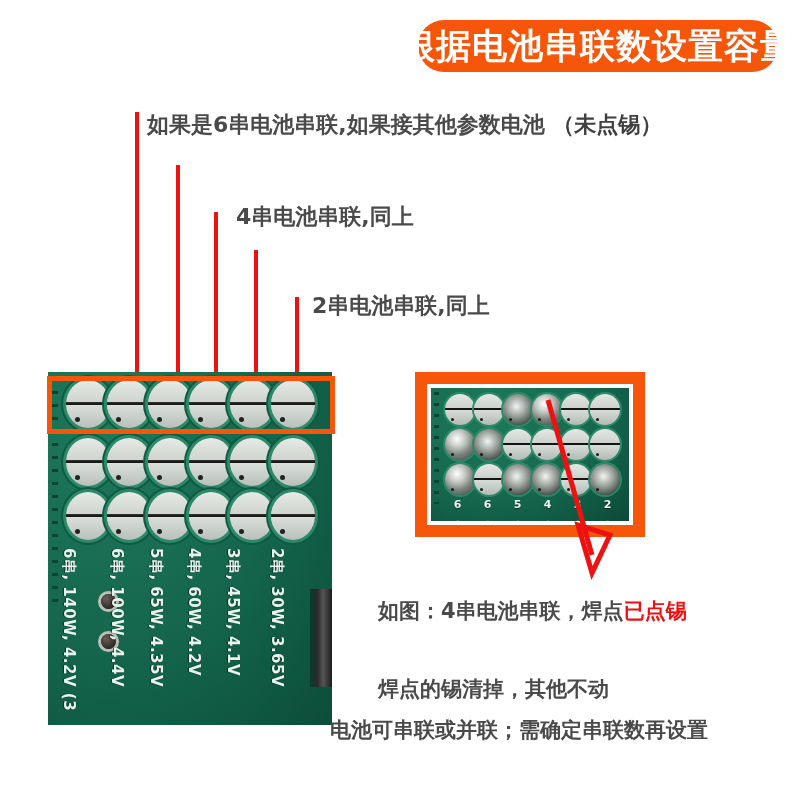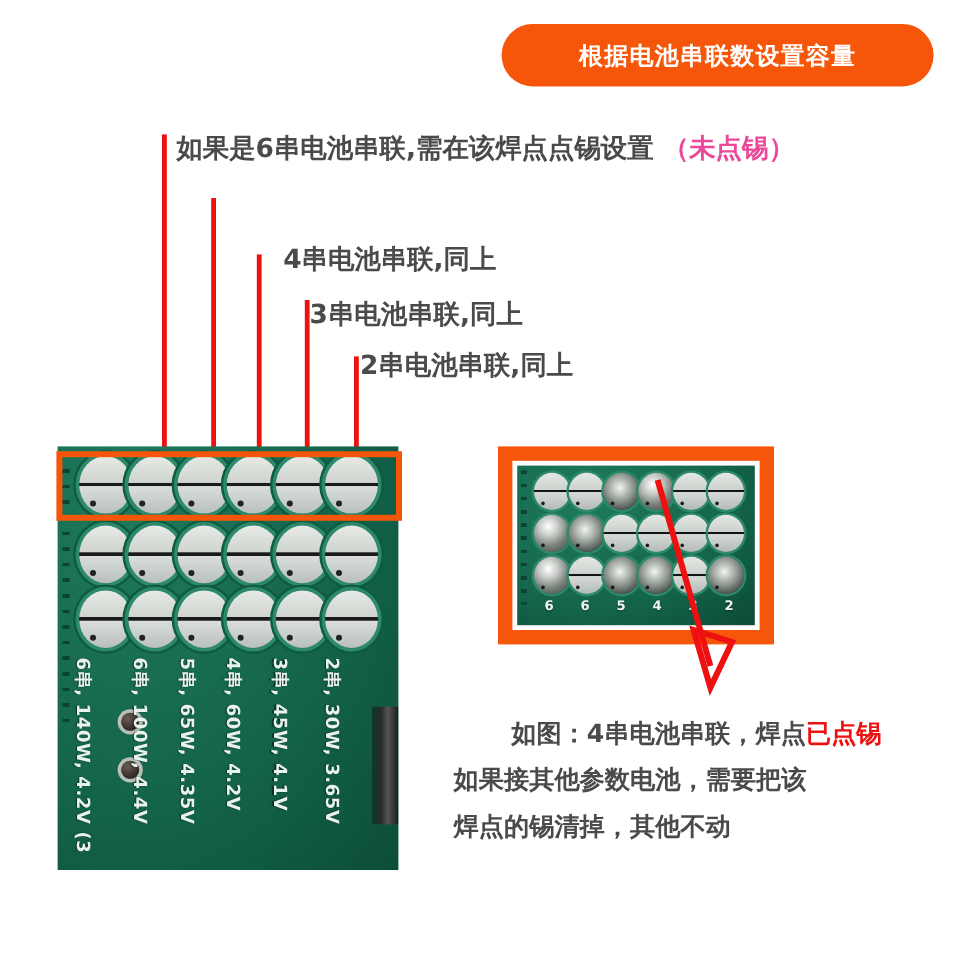--- a/index.html
+++ b/index.html
@@ -17,42 +17,42 @@
   .banner{
     position:absolute;
     left:418px;top:20px;
     width:360px;height:52px;
     background:#F5560A;
     border-radius:26px;
     display:flex;align-items:center;justify-content:center;
   }
   .banner-text{
     color:#ffffff;
-    font-size:20px;
+    font-size:35px;
     font-weight:bold;
     letter-spacing:1px;
     line-height:1;
     white-space:nowrap;
   }
 
   
   .callout{
     position:absolute;
     color:#4a4a4a;
     font-size:22px;
     font-weight:bold;
     white-space:nowrap;
     line-height:1.1;
   }
-  .callout .red{color:#ec4899;}
+  .callout .red{color:#404040;}
   .c1{left:147px;top:113px;}
   .c2{left:190px;top:159px;}
   .c3{left:236px;top:205px;}
   .c4{left:258px;top:251px;}
-  .c5{left:300px;top:294px;}
+  .c5{left:312px;top:294px;}
 
   
   .leader{position:absolute;width:4px;background:#ee1111;}
   .l1{left:135px;top:112px;height:288px;}
   .l2{left:176px;top:165px;height:236px;}
   .l3{left:214px;top:212px;height:190px;}
   .l4{left:254px;top:250px;height:152px;}
   .l5{left:295px;top:297px;height:107px;}
 
   
@@ -177,43 +177,42 @@
 
   
   .arrow-svg{position:absolute;left:520px;top:395px;width:110px;height:185px;pointer-events:none;}
 
   
   .bottom{
     position:absolute;
     color:#4a4a4a;font-weight:bold;font-size:21px;white-space:nowrap;line-height:1.1;
   }
   .bottom .red{color:#ee1111;}
-  .b1{left:378px;top:600px;margin-left:48px;}
+  .b1{left:378px;top:600px;}
   .b2{left:378px;top:639px;}
   .b3{left:378px;top:678px;text-align:right;}
   .b4{left:330px;top:719px;}
 </style>
 </head>
 <body>
 
 <div class="stage">
 
   <div class="banner">
     <span class="banner-text">根据电池串联数设置容量</span>
   </div>
 
   <div class="leader l1"></div>
   <div class="leader l2"></div>
   <div class="leader l3"></div>
   <div class="leader l4"></div>
   <div class="leader l5"></div>
 
-  <div class="callout c1"><span>如果是6串电池串联,需在该焊点点锡设置 </span><span class="red">（未点锡）</span></div>
+  <div class="callout c1"><span>如果是6串电池串联,如果接其他参数电池 </span><span class="red">（未点锡）</span></div>
   <div class="callout c3"><span>4串电池串联,同上</span></div>
-  <div class="callout c4"><span>3串电池串联,同上</span></div>
   <div class="callout c5"><span>2串电池串联,同上</span></div>
 
   <div class="pcb-left">
     <div class="vias"></div>
 
     <div class="pad-row pr1">
       <div class="pad"></div>
       <div class="pad"></div>
       <div class="pad"></div>
       <div class="pad"></div>
@@ -286,16 +285,16 @@
       <div class="silk-r" style="left:168px;top:110px;">2串</div>
     </div>
   </div>
 
   <svg class="arrow-svg" viewBox="0 0 110 185">
     <line x1="28" y1="5" x2="72" y2="160" stroke="#EE1111" stroke-width="5"></line>
     <polygon points="72,178 58,130 90,140" fill="none" stroke="#EE1111" stroke-width="5" stroke-linejoin="miter"></polygon>
   </svg>
 
   <div class="bottom b1"><span>如图：4串电池串联，焊点</span><span class="red">已点锡</span></div>
-  <div class="bottom b2"><span>如果接其他参数电池，需要把该</span></div>
   <div class="bottom b3"><span>焊点的锡清掉，其他不动</span></div>
+  <div class="bottom b4"><span>电池可串联或并联；需确定串联数再设置</span></div>
 
 </div>
 
 </body></html>

